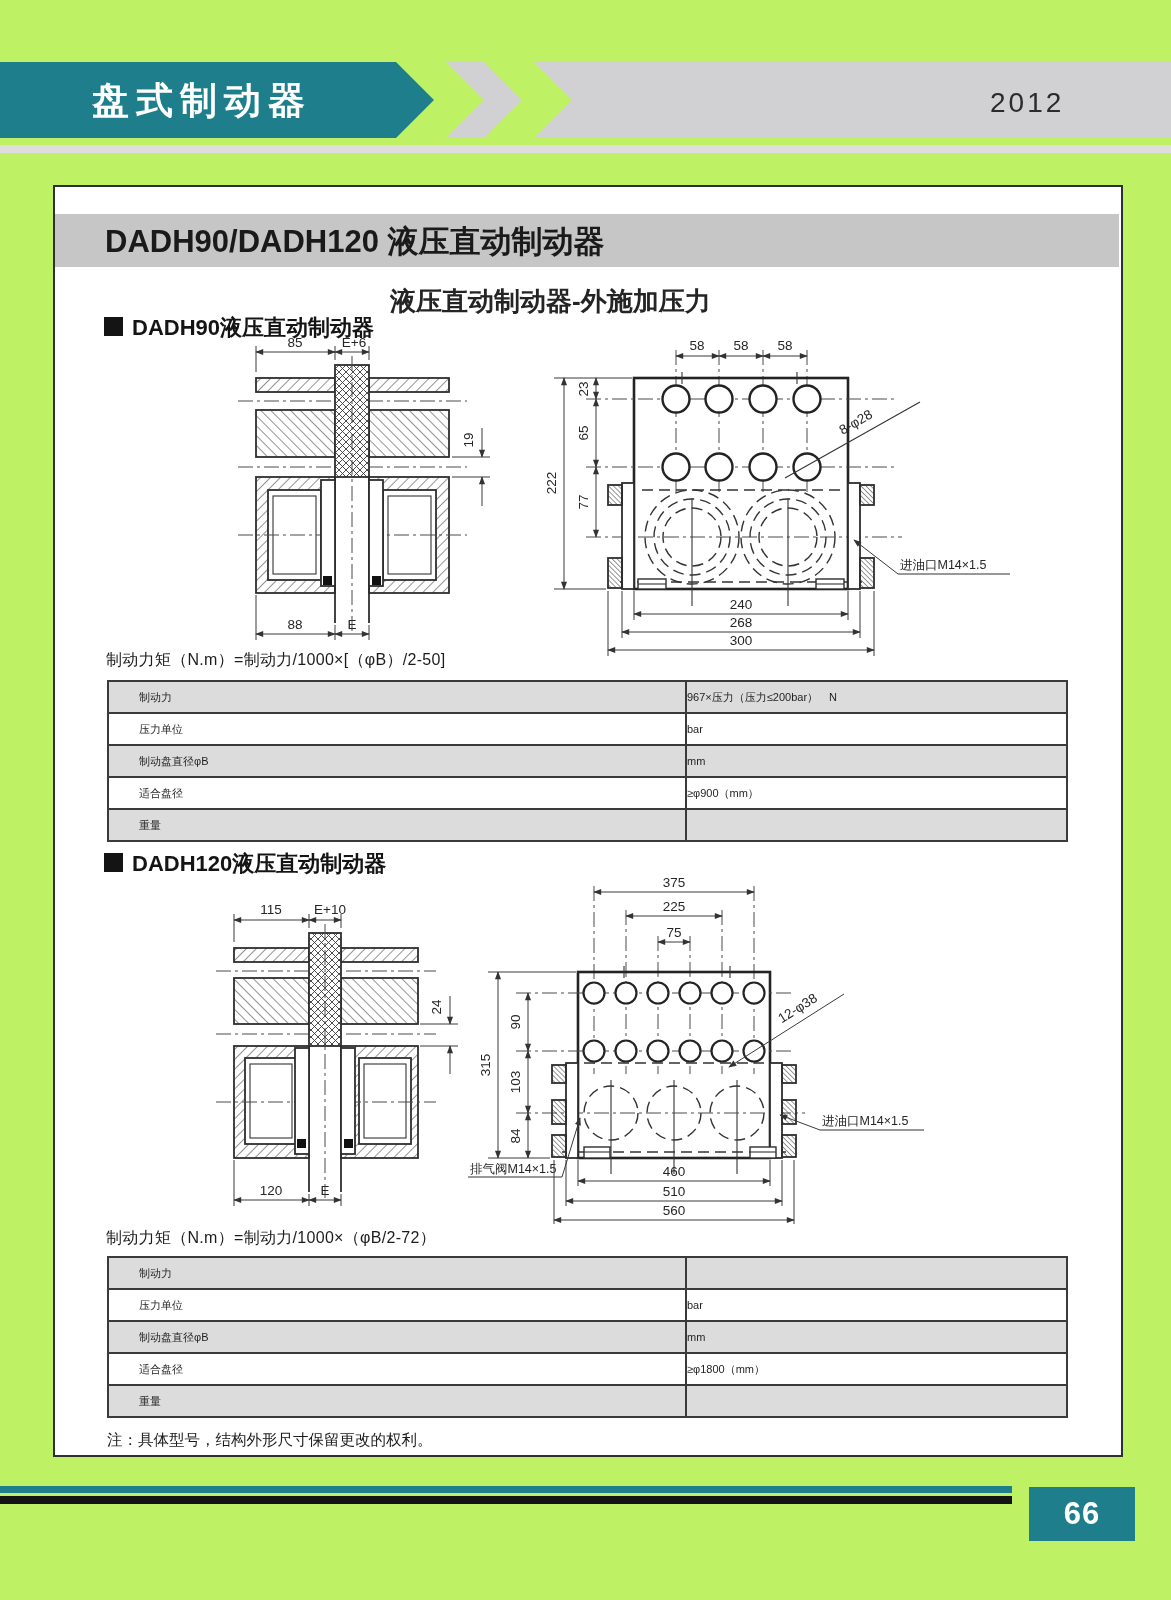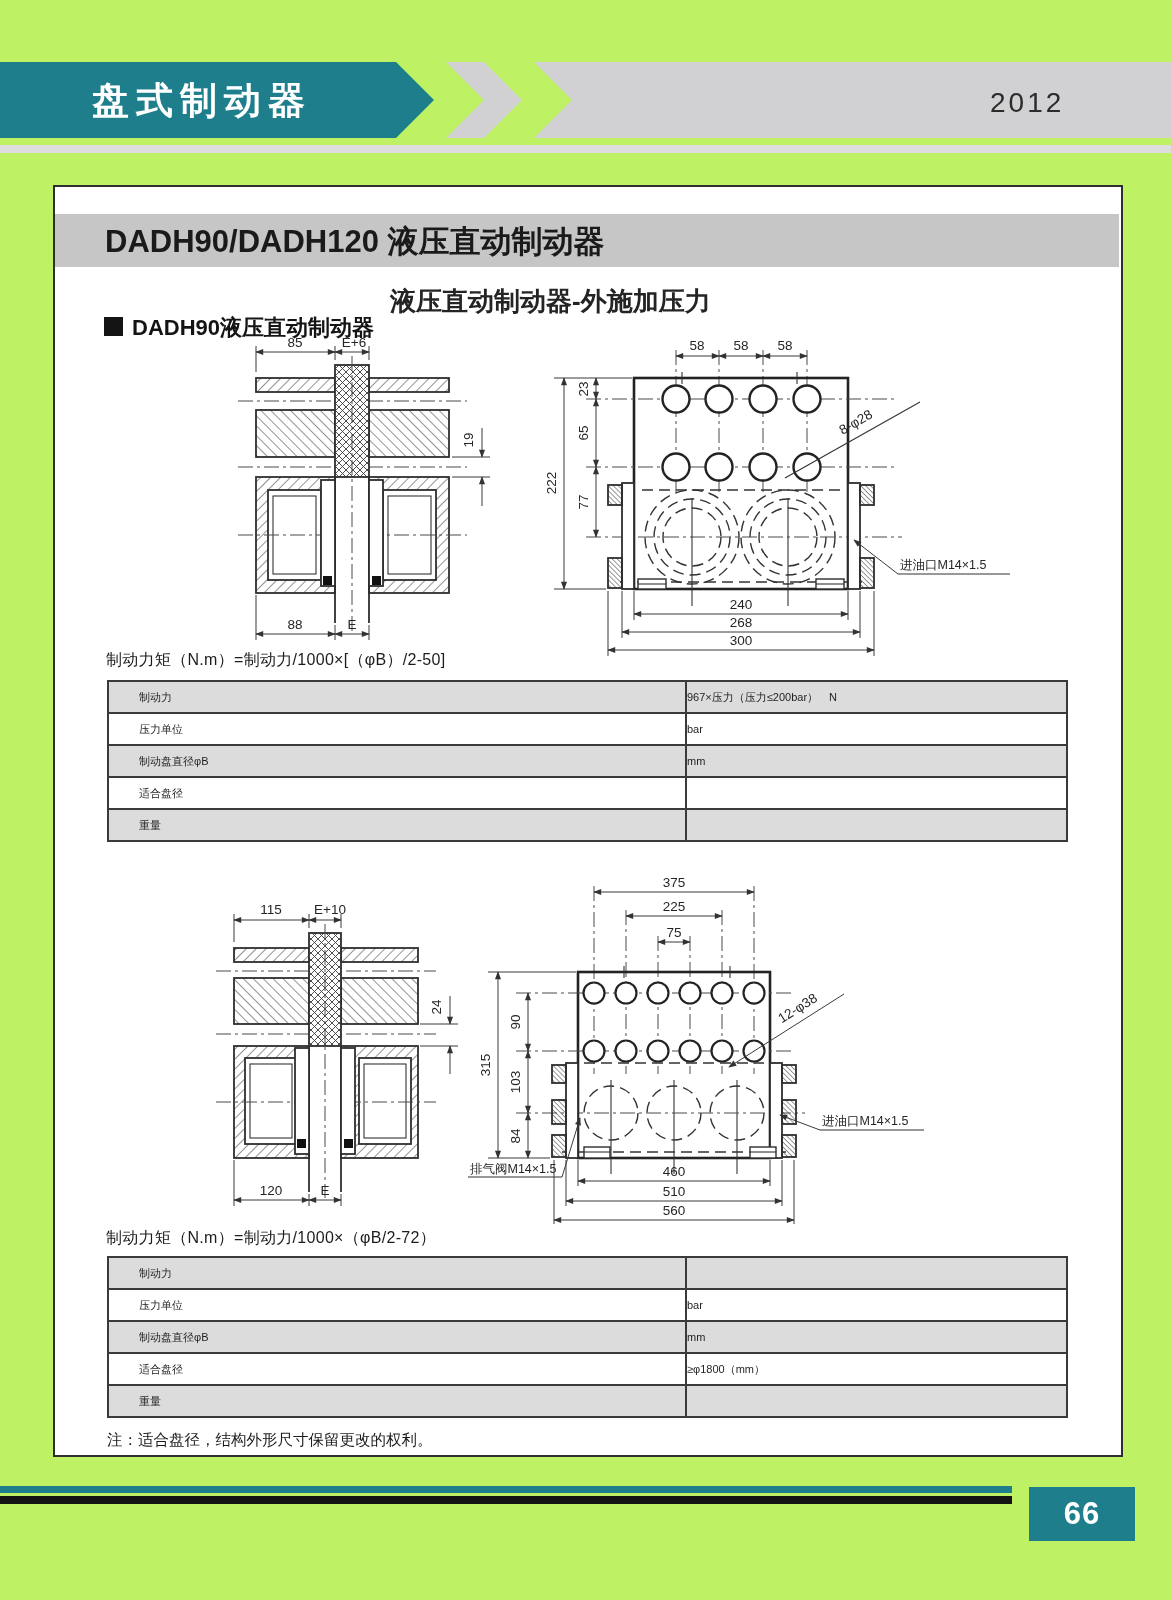--- a/index.html
+++ b/index.html
@@ -250,27 +250,31 @@
     <div class="spec-row odd">
       <div class="cell-label">压力单位</div>
       <div class="cell-value">bar</div>
       </div>
     <div class="spec-row even">
       <div class="cell-label">制动盘直径φB</div>
       <div class="cell-value">mm</div>
       </div>
     <div class="spec-row odd">
       <div class="cell-label">适合盘径</div>
+      <div class="cell-value">≥φ900（mm）</div>
       </div>
     <div class="spec-row even">
       <div class="cell-label">重量</div>
       <div class="cell-value"></div>
       </div>
   </div>
 
+  <div class="sec-head sec2">
+    <span class="square"></span><span>DADH120液压直动制动器</span>
+  </div>
 
   <svg class="drw d2" width="870" height="352" viewBox="0 0 870 352">
     <defs>
       <pattern id="pA2" patternUnits="userSpaceOnUse" width="7" height="7" patternTransform="rotate(45)">
         <line x1="0" y1="0" x2="0" y2="7" stroke="#3a3a3a" stroke-width="1.1"></line>
         </pattern>
       <pattern id="pB2" patternUnits="userSpaceOnUse" width="7" height="7" patternTransform="rotate(-45)">
         <line x1="0" y1="0" x2="0" y2="7" stroke="#3a3a3a" stroke-width="1.1"></line>
         </pattern>
       <pattern id="pX2" patternUnits="userSpaceOnUse" width="7" height="7">
@@ -441,19 +445,19 @@
     <div class="spec-row odd">
       <div class="cell-label">适合盘径</div>
       <div class="cell-value">≥φ1800（mm）</div>
       </div>
     <div class="spec-row even">
       <div class="cell-label">重量</div>
       <div class="cell-value"></div>
       </div>
   </div>
 
-  <div class="note">注：适合盘径，结构外形尺寸保留更改的权利。</div>
+  <div class="note">注：具体型号，结构外形尺寸保留更改的权利。</div>
 
   <div class="foot-teal"></div>
   <div class="foot-black"></div>
   <div class="page-box">66</div>
 
 </div>
 
 </body></html>

